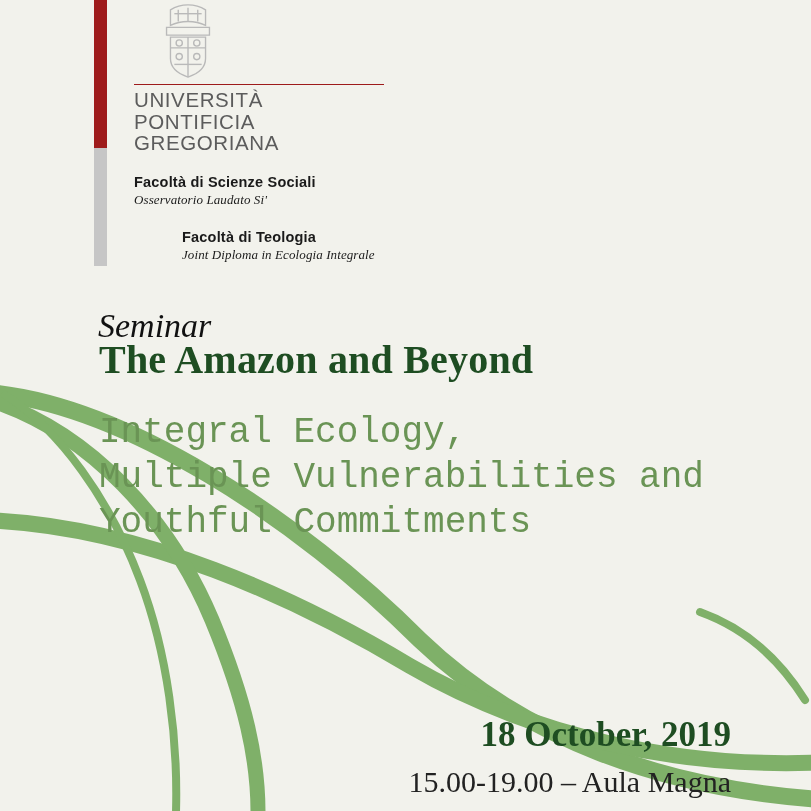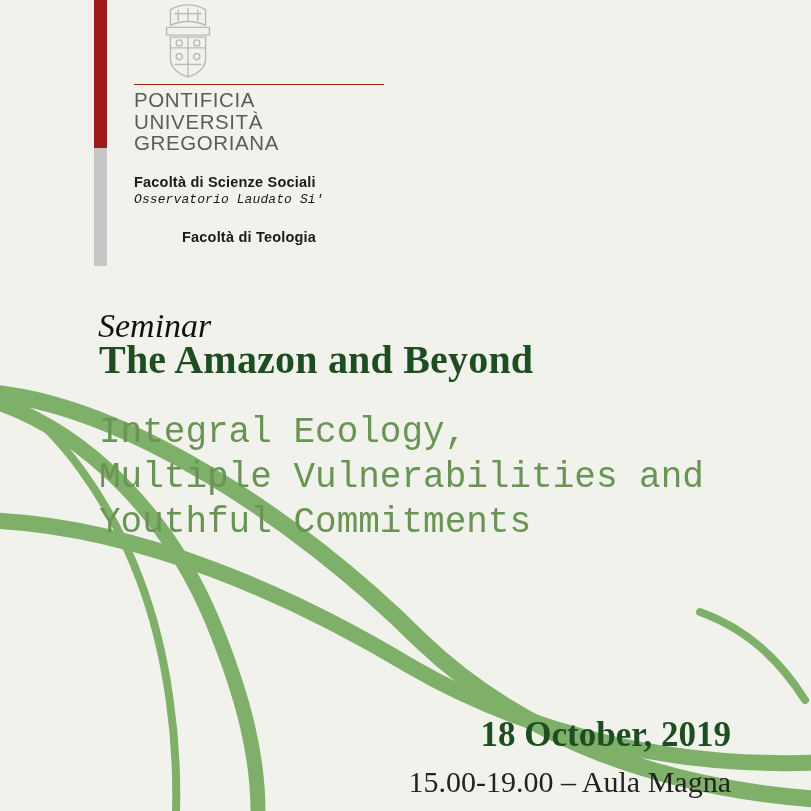--- a/index.html
+++ b/index.html
@@ -77,21 +77,21 @@
   .fac-soc { top: 174px; }
   .fac-teo { top: 229px; margin-left: 48px; }
   .fac-title {
     font-family: Liberation Sans, sans-serif;
     font-weight: bold;
     font-size: 14.5px;
     color: #1a1a1a;
     letter-spacing: 0.2px;
   }
   .fac-sub {
-    font-family: Liberation Mono, monospace;
+    font-family: Liberation Serif, serif;
     font-style: italic;
     font-size: 13px;
     color: #1a1a1a;
     margin-top: 2px;
     letter-spacing: 0.1px;
   }
 
   
   .seminar-label {
     position: absolute;
@@ -173,32 +173,33 @@
         <circle cx="49" cy="42" r="3.2"></circle>
         <circle cx="31" cy="56" r="3.2"></circle>
         <circle cx="49" cy="56" r="3.2"></circle>
         <path d="M26 12 L54 12"></path>
         <path d="M30 8 L30 20 M40 6 L40 20 M50 8 L50 20"></path>
         <path d="M26 64 L54 64"></path>
       </g>
     </svg>
 
     <div class="uni-name">
+      <div>UNIVERSITÀ</div>
       <div>PONTIFICIA</div>
-      <div>UNIVERSITÀ</div>
       <div>GREGORIANA</div>
     </div>
 
     <div class="fac fac-soc">
       <div class="fac-title">Facoltà di Scienze Sociali</div>
       <div class="fac-sub">Osservatorio Laudato Si'</div>
     </div>
 
     <div class="fac fac-teo">
       <div class="fac-title">Facoltà di Teologia</div>
+      <div class="fac-sub">Joint Diploma in Ecologia Integrale</div>
     </div>
   </div>
 
   <div class="seminar-label">Seminar</div>
   <div class="main-title">The Amazon and Beyond</div>
 
   <div class="subtitle">
     <div>Integral Ecology,</div>
     <div>Multiple Vulnerabilities and</div>
     <div>Youthful Commitments</div>

